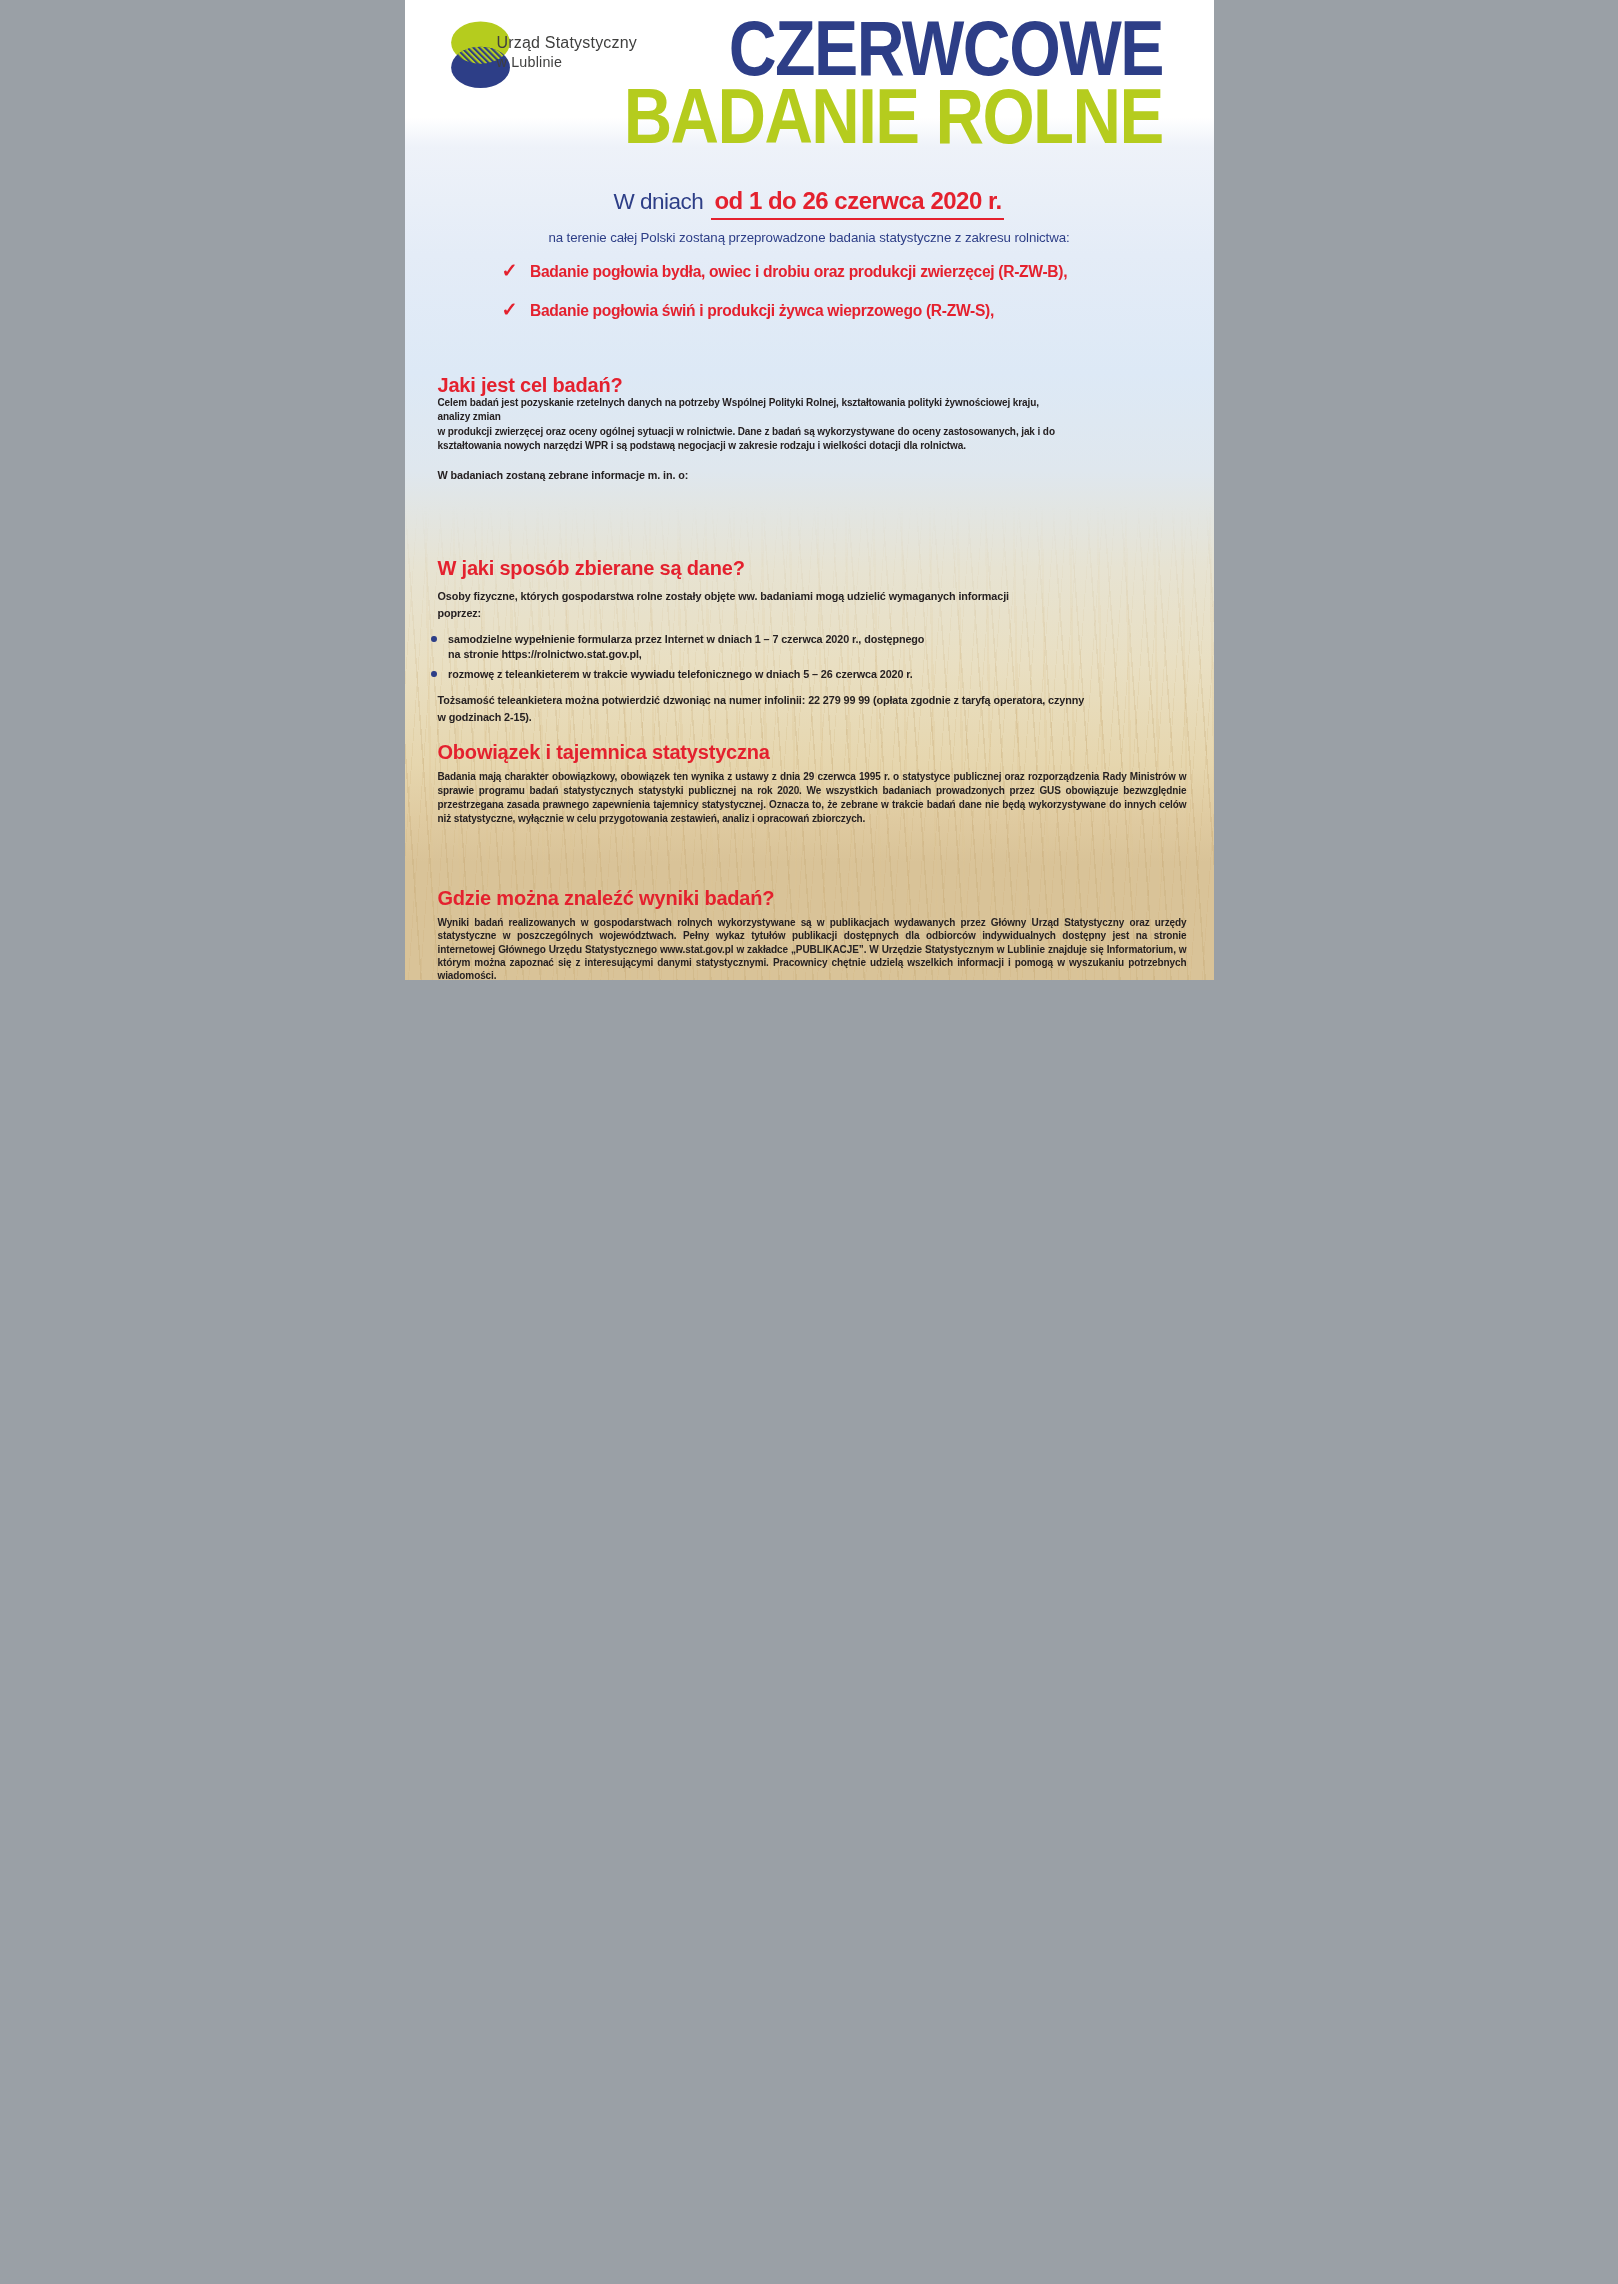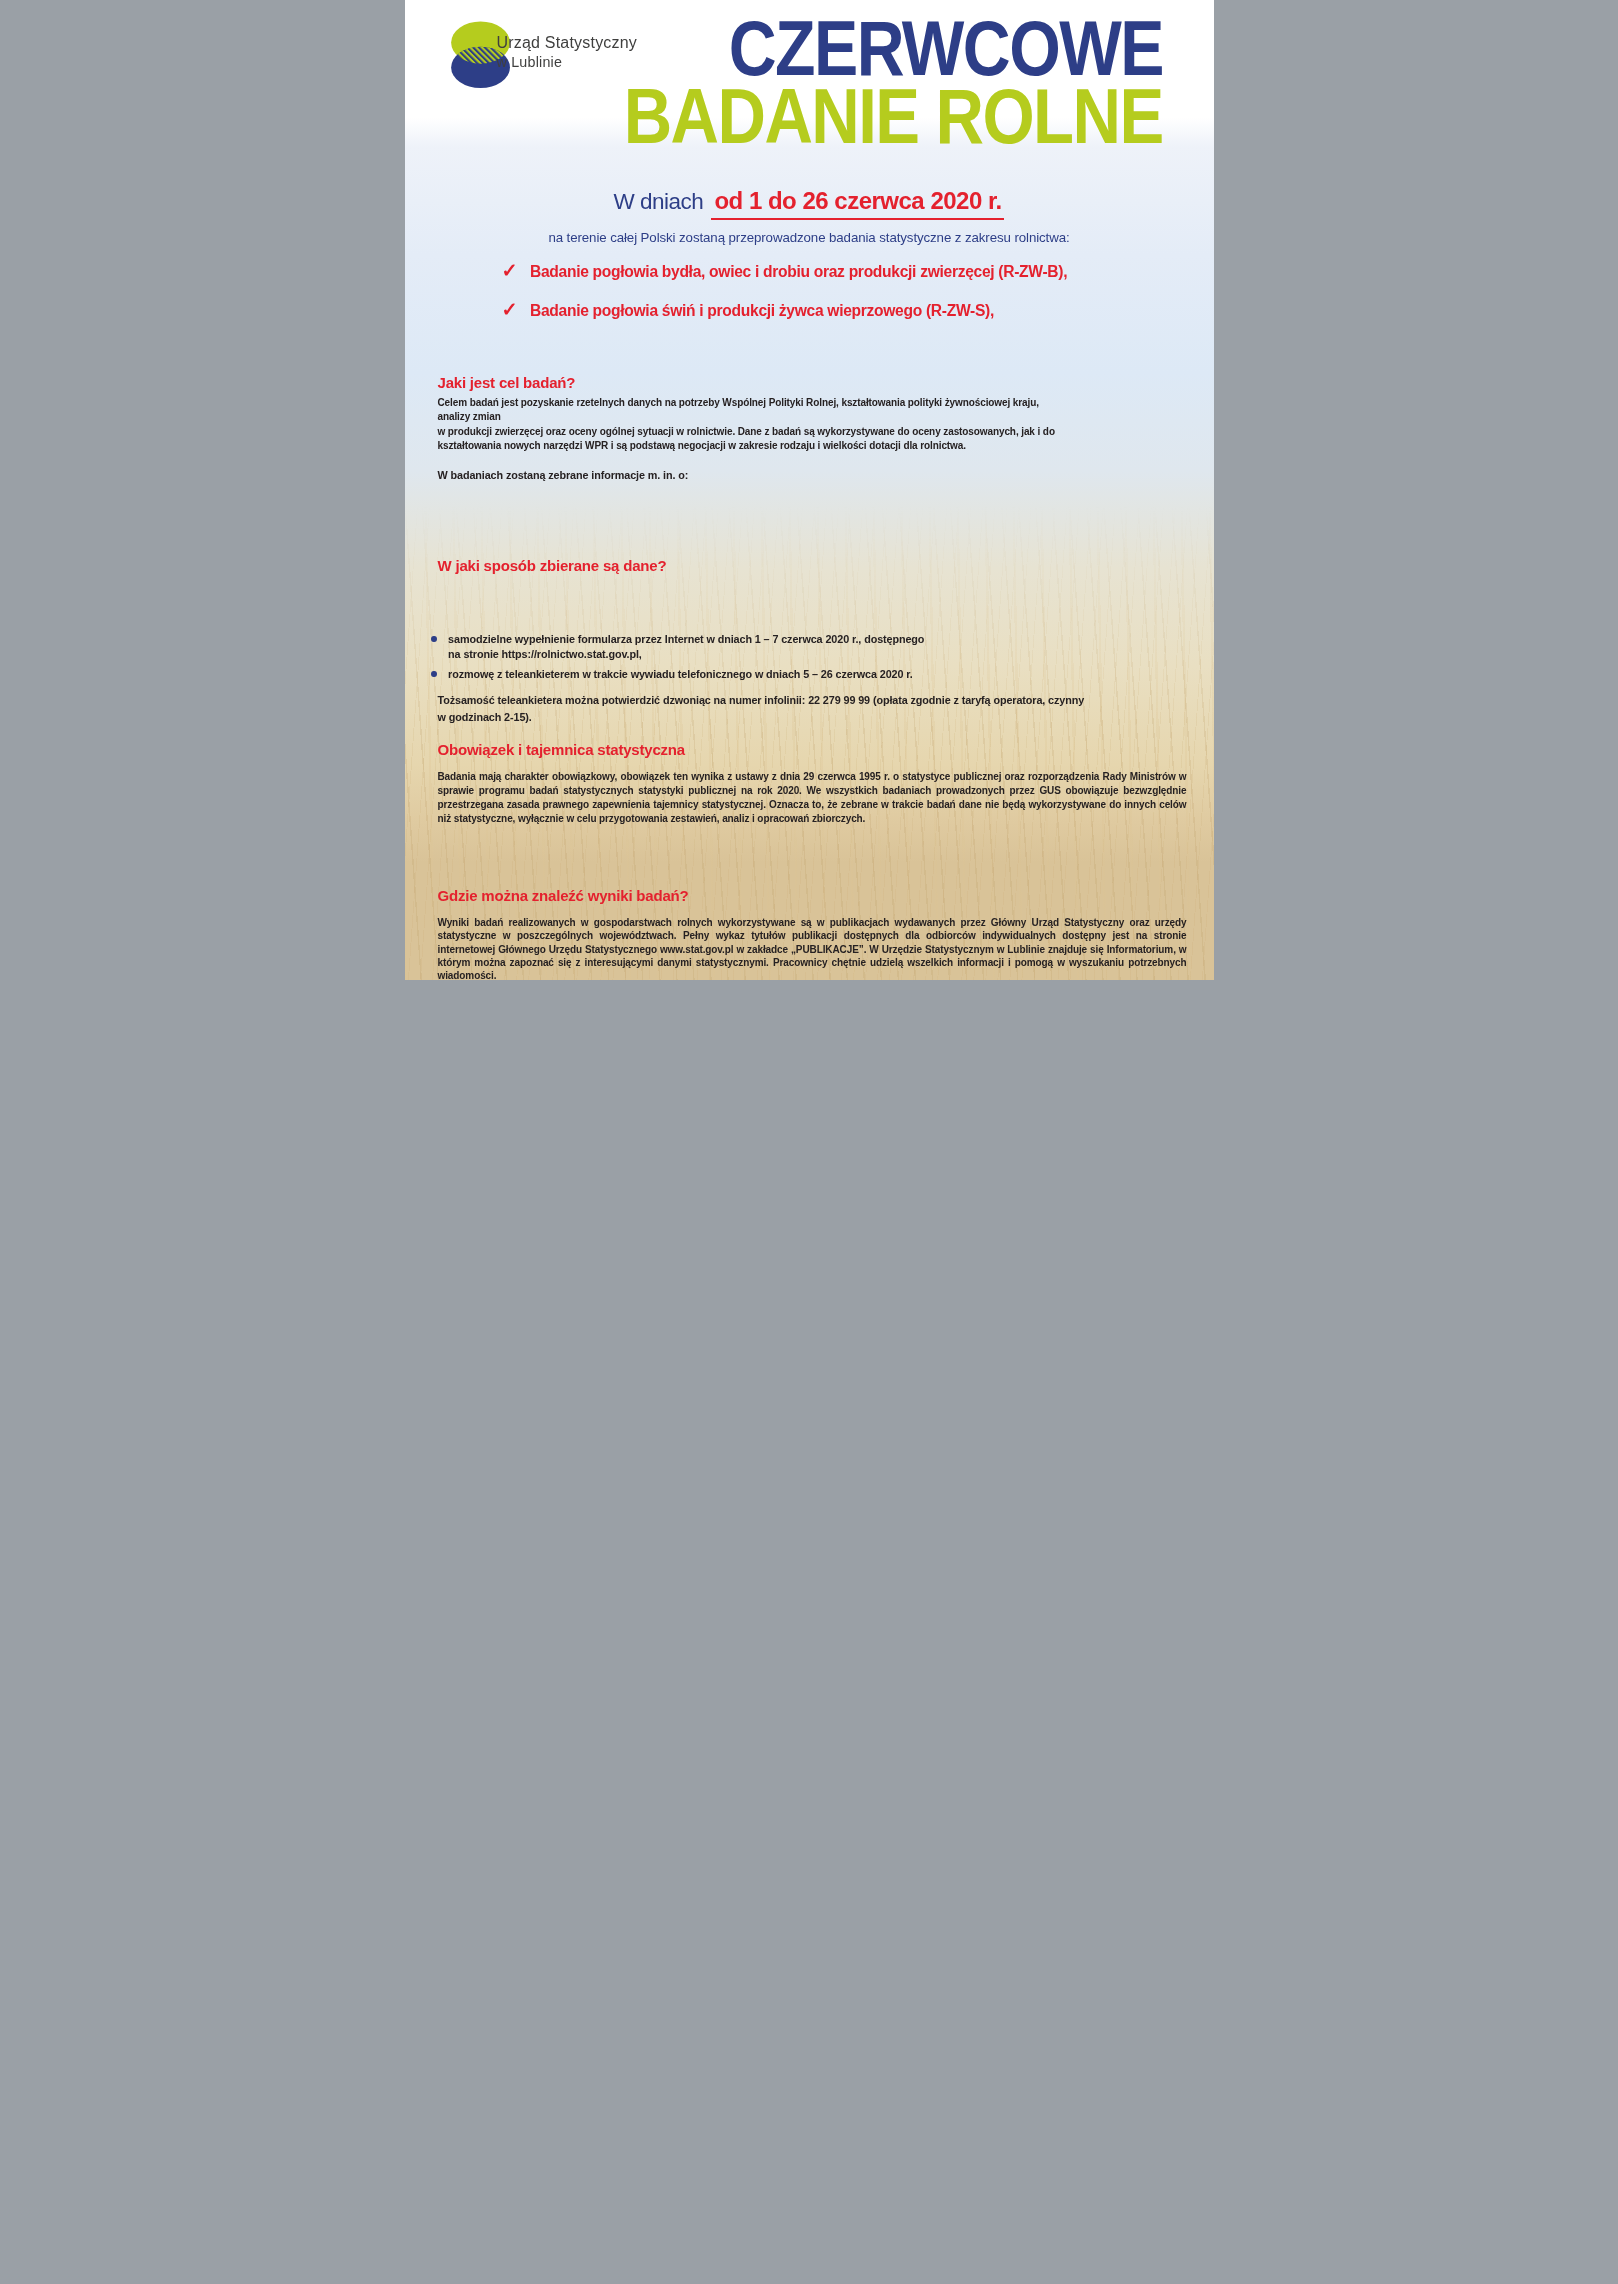--- a/index.html
+++ b/index.html
@@ -58,21 +58,21 @@
   }
   .subtitle{position:absolute;top:230px;left:0;width:100%;text-align:center;
     font-size:13.3px;color:var(--navy);letter-spacing:-0.1px;}
 
   .surveys{position:absolute;left:97px;top:263px;list-style:none;margin:0;padding:0;}
   .surveys li{position:relative;padding-left:28.5px;margin-bottom:21px;
     font-size:15.6px;line-height:18.4px;font-weight:bold;color:var(--red);letter-spacing:-0.3px;white-space:nowrap;}
   .surveys .check{position:absolute;left:0;top:-1.4px;font-size:19.3px;font-weight:bold;color:var(--red);}
 
   .col{position:absolute;left:33px;width:749px;}
-  .h-red{font-size:15px;font-weight:bold;color:var(--red);letter-spacing:-0.2px;}
+  .h-red{font-size:20px;font-weight:bold;color:var(--red);letter-spacing:-0.2px;}
   .p{font-size:10px;font-weight:bold;color:var(--ink);line-height:14.3px;letter-spacing:-0.1px;}
   .p .ln{display:block;}
   .lead{font-size:10.8px;font-weight:bold;color:var(--ink);line-height:17px;letter-spacing:-0.1px;}
   .just{text-align:justify;}
 
   .dots{list-style:none;margin:0 0 0 -6.4px;padding:0;}
   .dots li{position:relative;padding-left:17px;font-size:10.8px;font-weight:bold;color:var(--ink);
     line-height:14.3px;letter-spacing:-0.1px;margin-bottom:5px;}
   .dots li::before{content:"";position:absolute;left:0;top:4.1px;width:5.5px;height:6px;border-radius:50%;
     background:var(--navy);}
@@ -136,20 +136,24 @@
   <div class="col p" style="top:396px">
     <span class="ln">Celem badań jest pozyskanie rzetelnych danych na potrzeby Wspólnej Polityki Rolnej, kształtowania polityki żywnościowej kraju,</span>
     <span class="ln">analizy zmian</span>
     <span class="ln">w produkcji zwierzęcej oraz oceny ogólnej sytuacji w rolnictwie. Dane z badań są wykorzystywane do oceny zastosowanych, jak i do</span>
     <span class="ln">kształtowania nowych narzędzi WPR i są podstawą negocjacji w zakresie rodzaju i wielkości dotacji dla rolnictwa.</span>
   </div>
 
   <div class="col lead" style="top:467px">W badaniach zostaną zebrane informacje m. in. o:</div>
 
   <div class="col h-red" style="top:557px">W jaki sposób zbierane są dane?</div>
+  <div class="col lead" style="top:588px">
+    <span class="ln" style="display:block">Osoby fizyczne, których gospodarstwa rolne zostały objęte ww. badaniami mogą udzielić wymaganych informacji</span>
+    <span class="ln" style="display:block">poprzez:</span>
+  </div>
   <div class="col" style="top:632px">
     <ul class="dots tight">
       <li>
         <span style="display:block">samodzielne wypełnienie formularza przez Internet w dniach 1 – 7 czerwca 2020 r., dostępnego</span>
         <span style="display:block">na stronie https://rolnictwo.stat.gov.pl,</span>
       </li>
       <li>
         <span style="display:block">rozmowę z teleankieterem w trakcie wywiadu telefonicznego w dniach 5 – 26 czerwca 2020 r.</span>
       </li>
     </ul>

